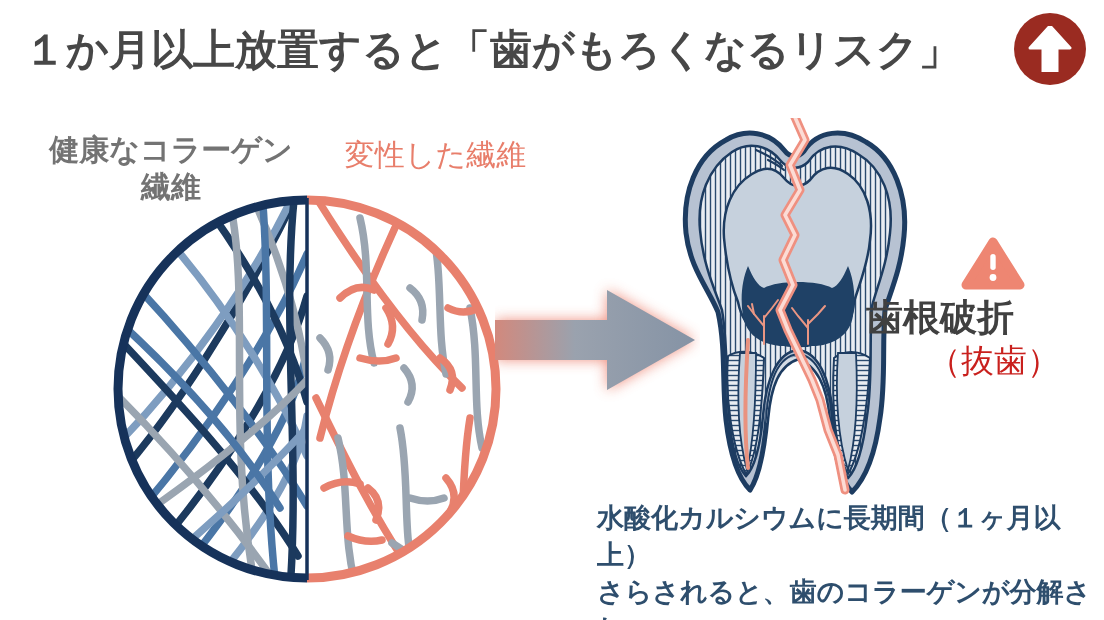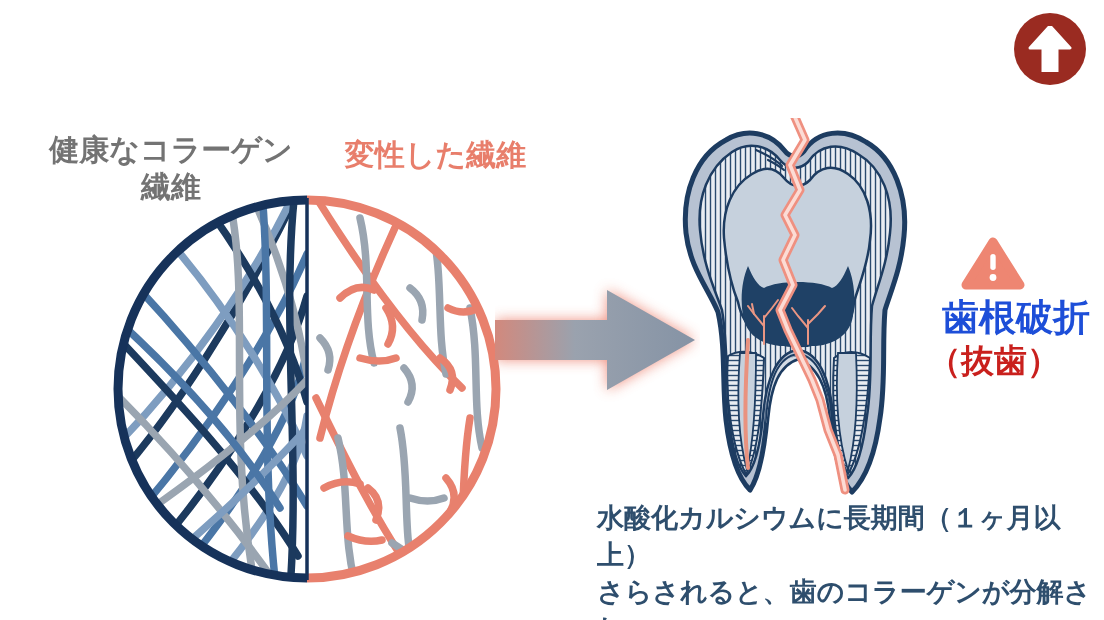--- a/index.html
+++ b/index.html
@@ -18,43 +18,44 @@
     left:1014px;top:13px;width:72px;height:72px;border-radius:50%;
     background:#9a2b21;display:flex;align-items:center;justify-content:center;
   }
   
   .healthy-label{
     left:36px;top:131px;width:270px;text-align:center;
     font-size:30px;font-weight:bold;color:#737373;line-height:37px;
   }
   .denatured-label{
     left:338px;top:138px;width:195px;text-align:center;
-    font-size:30px;font-weight:bold;color:#e87e6b;line-height:34px;
+    font-size:30px;font-weight:normal;color:#e87e6b;line-height:34px;
   }
   
   .warning-title{
-    left:898px;top:298px;width:192px;text-align:right;
-    font-size:37px;font-weight:bold;color:#1d4ed8;line-height:40px;white-space:nowrap;
+    left:866px;top:298px;width:192px;text-align:left;
+    font-size:37px;font-weight:bold;color:#404040;line-height:40px;white-space:nowrap;
   }
   .warning-subtitle{
     left:898px;top:341px;width:192px;text-align:center;
-    font-size:33px;font-weight:bold;color:#c9201d;line-height:40px;white-space:nowrap;
+    font-size:33px;font-weight:normal;color:#c9201d;line-height:40px;white-space:nowrap;
   }
   
   .caption{
     left:597px;top:500px;width:505px;
     font-size:27px;font-weight:600;color:#2e4e6d;line-height:37px;
   }
   svg{display:block;}
 </style>
 </head>
 <body>
 
 <div class="stage">
 
+  <div class="abs title-text">１か月以上放置すると「歯がもろくなるリスク」</div>
   <div class="abs title-icon">
     <svg width="44" height="46" viewBox="0 0 44 46">
       <polygon points="22,0 42,22 29,22 29,46 15,46 15,22 2,22" fill="#ffffff" stroke="#ffffff" stroke-width="3" stroke-linejoin="round"></polygon>
     </svg>
   </div>
 
   <div class="abs healthy-label">
     <span>健康なコラーゲン</span><br>
     <span>繊維</span>
   </div>

